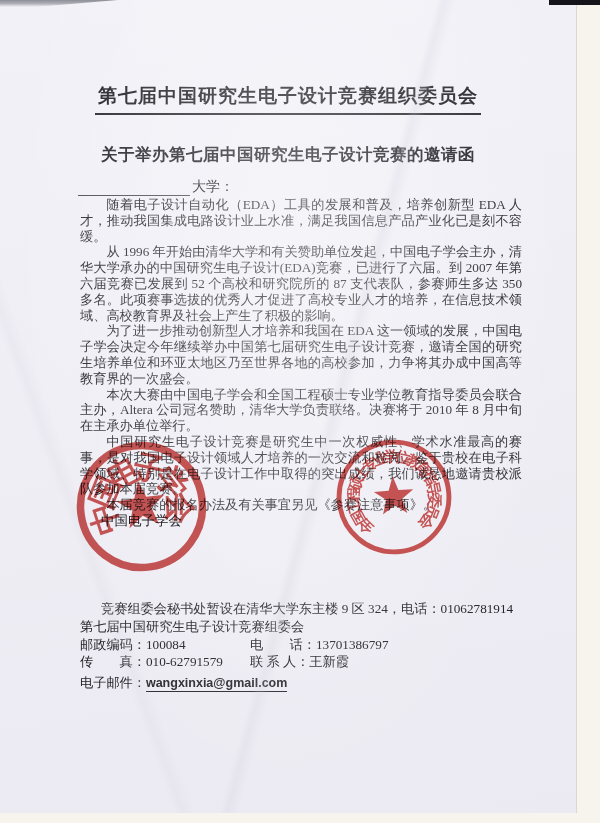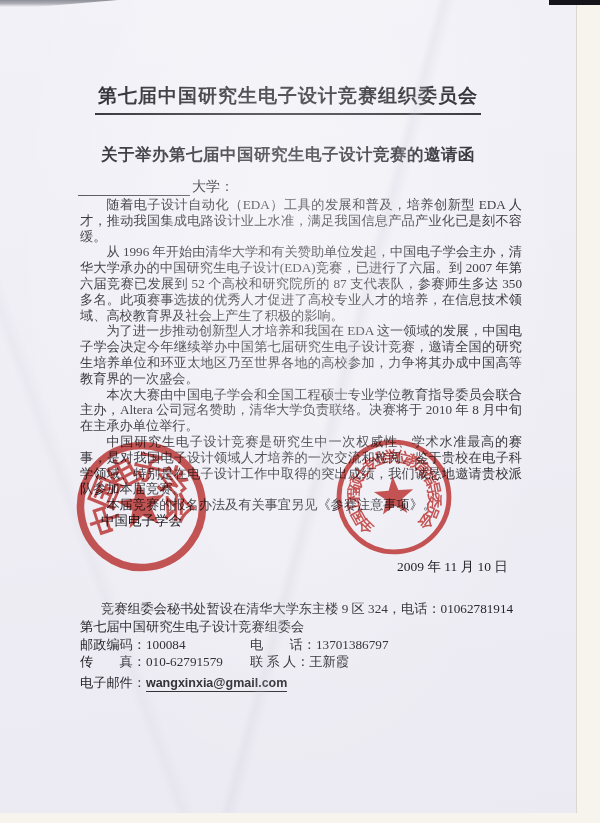--- a/index.html
+++ b/index.html
@@ -129,21 +129,20 @@
         <text x="166.42680571204528" y="91.25474512125653" transform="rotate(82.5 166.42680571204528 91.25474512125653)" fill="#cb413e" font-size="24" font-weight="bold" text-anchor="middle" dy="0.35em">导</text>
         <text x="166.17511881987423" y="110.48110915769549" transform="rotate(99 166.17511881987423 110.48110915769549)" fill="#cb413e" font-size="24" font-weight="bold" text-anchor="middle" dy="0.35em">委</text>
         <text x="160.47321405144066" y="128.8442434861558" transform="rotate(115.5 160.47321405144066 128.8442434861558)" fill="#cb413e" font-size="24" font-weight="bold" text-anchor="middle" dy="0.35em">员</text>
         <text x="149.79070330698542" y="144.83175062604352" transform="rotate(132 149.79070330698542 144.83175062604352)" fill="#cb413e" font-size="24" font-weight="bold" text-anchor="middle" dy="0.35em">会</text>
         <polygon points="100.0,66.0 108.0,89.0 132.3,89.5 112.9,104.2 120.0,127.5 100.0,113.6 80.0,127.5 87.1,104.2 67.7,89.5 92.0,89.0" fill="#cb413e"></polygon>
       </svg>
     </div>
 
   <div class="sig" id="sig-left">中国电子学会</div>
 
-  <div id="date-line">2009 年 11 月 10 日</div>
 
   <div class="footer">
     <div class="secretariat">竞赛组委会秘书处暂设在清华大学东主楼 9 区 324，电话：01062781914</div>
     <div>第七届中国研究生电子设计竞赛组委会</div>
     <div class="frow">
       <div class="fcell-l"><span class="f-label">邮政编码：</span><span>100084</span></div>
       <div class="fcell-r"><span class="f-label">电　　话：</span><span>13701386797</span></div>
     </div>
     <div class="frow">
       <div class="fcell-l"><span class="f-label">传　　真：</span><span>010-62791579</span></div>

